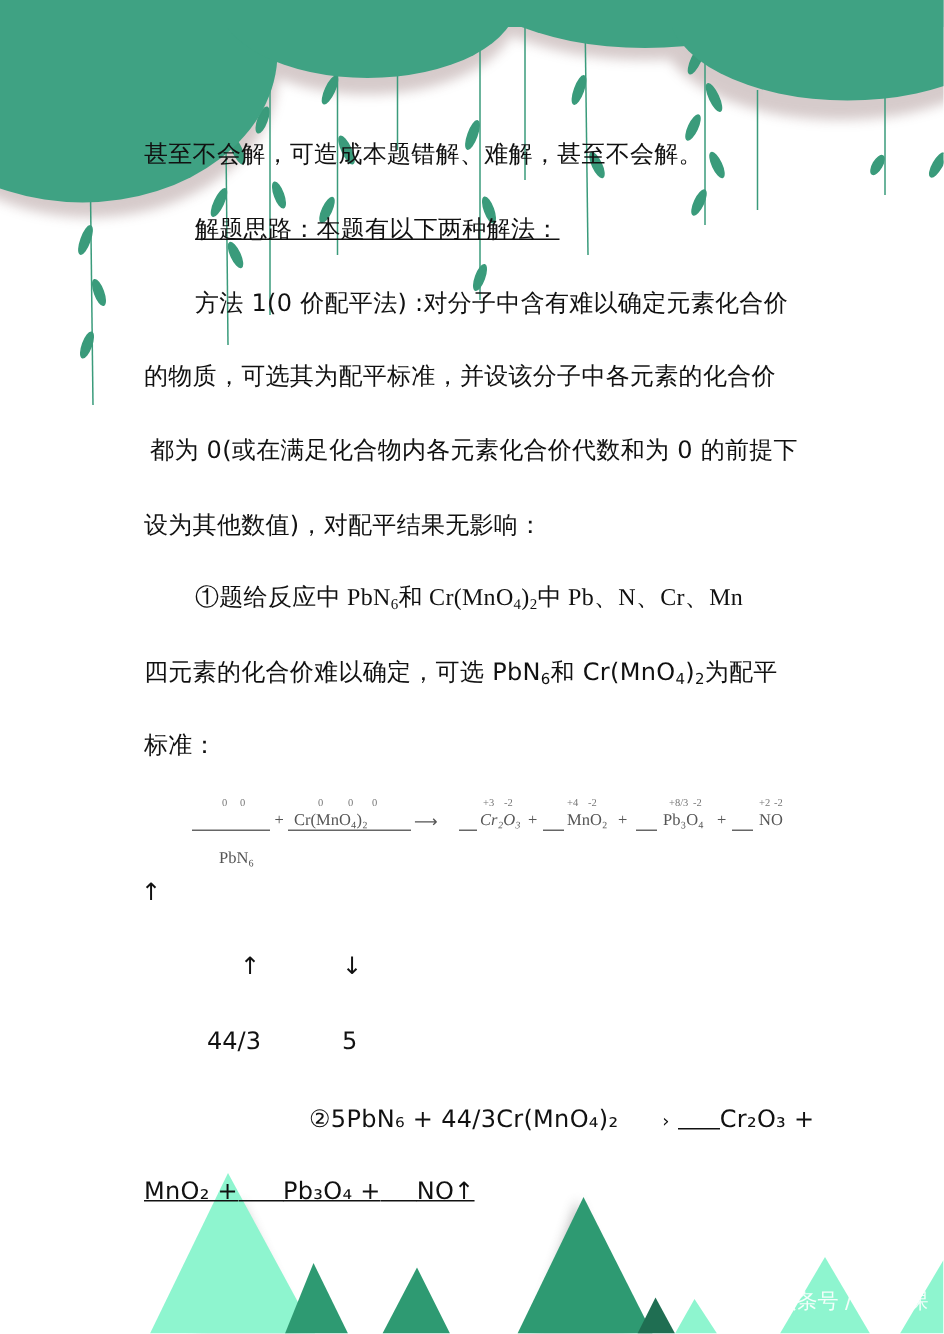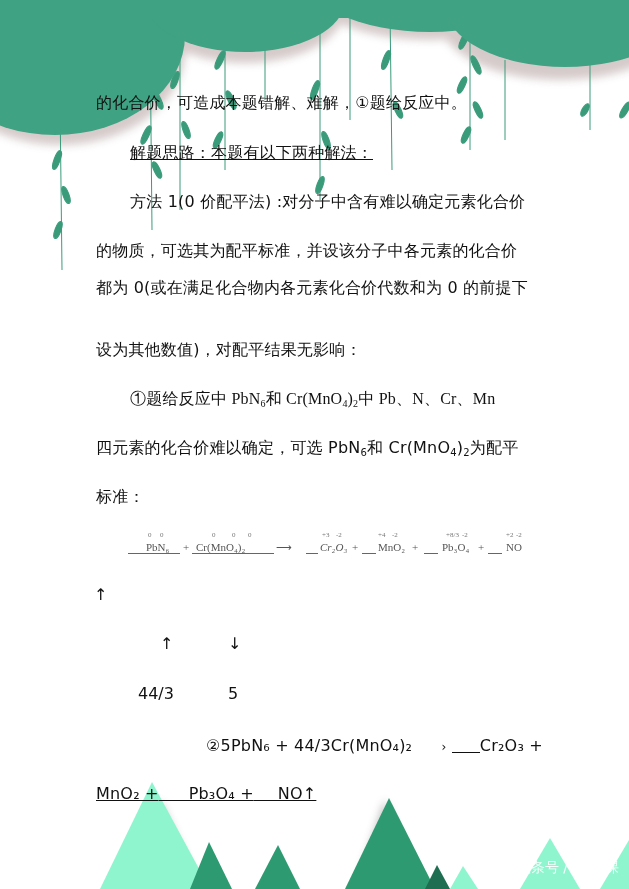--- a/index.html
+++ b/index.html
@@ -101,40 +101,40 @@
     <polygon points="190,889 209,842 232,889" fill="#2e9a72"></polygon>
     <polygon points="255,889 278,845 300,889" fill="#2e9a72"></polygon>
     <polygon points="345,889 389,798 435,889" fill="#2e9a72"></polygon>
     <polygon points="425,889 437,865 450,889" fill="#1f6e52"></polygon>
     <polygon points="450,889 463,866 478,889" fill="#8ef5cf"></polygon>
     <polygon points="520,889 550,838 580,889" fill="#8ef5cf"></polygon>
     <polygon points="600,889 629,840 629,889" fill="#8ef5cf"></polygon>
   </g>
 </svg>
 
-<div class="line" style="top:93px;">的化合价，可造成本题错解、难解，①题给反应中。</div>
+<div class="line" style="top:93px;">甚至不会解，可造成本题错解、难解，甚至不会解。</div>
 <div class="line indent" style="top:143px;text-decoration:underline;">解题思路：本题有以下两种解法：</div>
 <div class="line indent" style="top:192px;">方法 1(0 价配平法) :对分子中含有难以确定元素化合价</div>
 <div class="line" style="top:241px;">的物质，可选其为配平标准，并设该分子中各元素的化合价</div>
-<div class="line" style="top:278px;">都为 0(或在满足化合物内各元素化合价代数和为 0 的前提下</div>
+<div class="line" style="top:290px;text-align:center;">都为 0(或在满足化合物内各元素化合价代数和为 0 的前提下</div>
 <div class="line" style="top:340px;">设为其他数值)，对配平结果无影响：</div>
 
 <div class="line indent" style="top:389px;font-family:Liberation Serif, serif;">
   <span>①题给反应中 PbN</span><sub>6</sub><span>和 Cr(MnO</span><sub>4</sub><span>)</span><sub>2</sub><span>中 Pb、N、Cr、Mn</span>
 </div>
 <div class="line" style="top:438px;">
   <span>四元素的化合价难以确定，可选 PbN</span><sub>6</sub><span>和 Cr(MnO</span><sub>4</sub><span>)</span><sub>2</sub><span>为配平</span>
 </div>
 <div class="line" style="top:487px;">标准：</div>
 
 <div class="eq-img">
   <span class="u" style="left:0;width:52px;"></span>
   <span class="v" style="left:20px;">0</span>
   <span class="v" style="left:32px;">0</span>
-  <span class="t" style="left:18px;">PbN₆</span>
+  <span class="t" style="left:18px;margin-top:25px;">PbN₆</span>
   <span class="t" style="left:55px;">+</span>
   <span class="u" style="left:64px;width:82px;"></span>
   <span class="v" style="left:84px;">0</span>
   <span class="v" style="left:104px;">0</span>
   <span class="v" style="left:120px;">0</span>
   <span class="t" style="left:68px;">Cr(MnO₄)₂</span>
   <span class="t" style="left:148px;">⟶</span>
   <span class="u" style="left:178px;width:12px;"></span>
   <span class="v" style="left:194px;">+3</span>
   <span class="v" style="left:208px;">-2</span>

